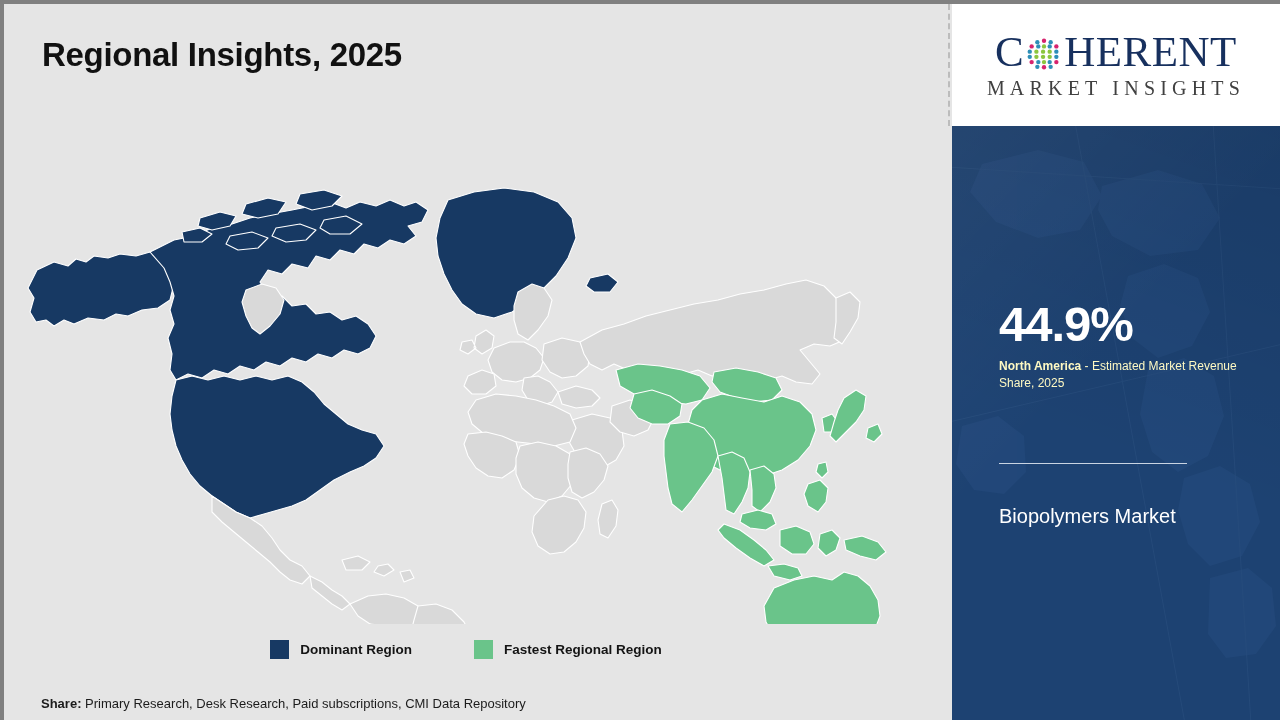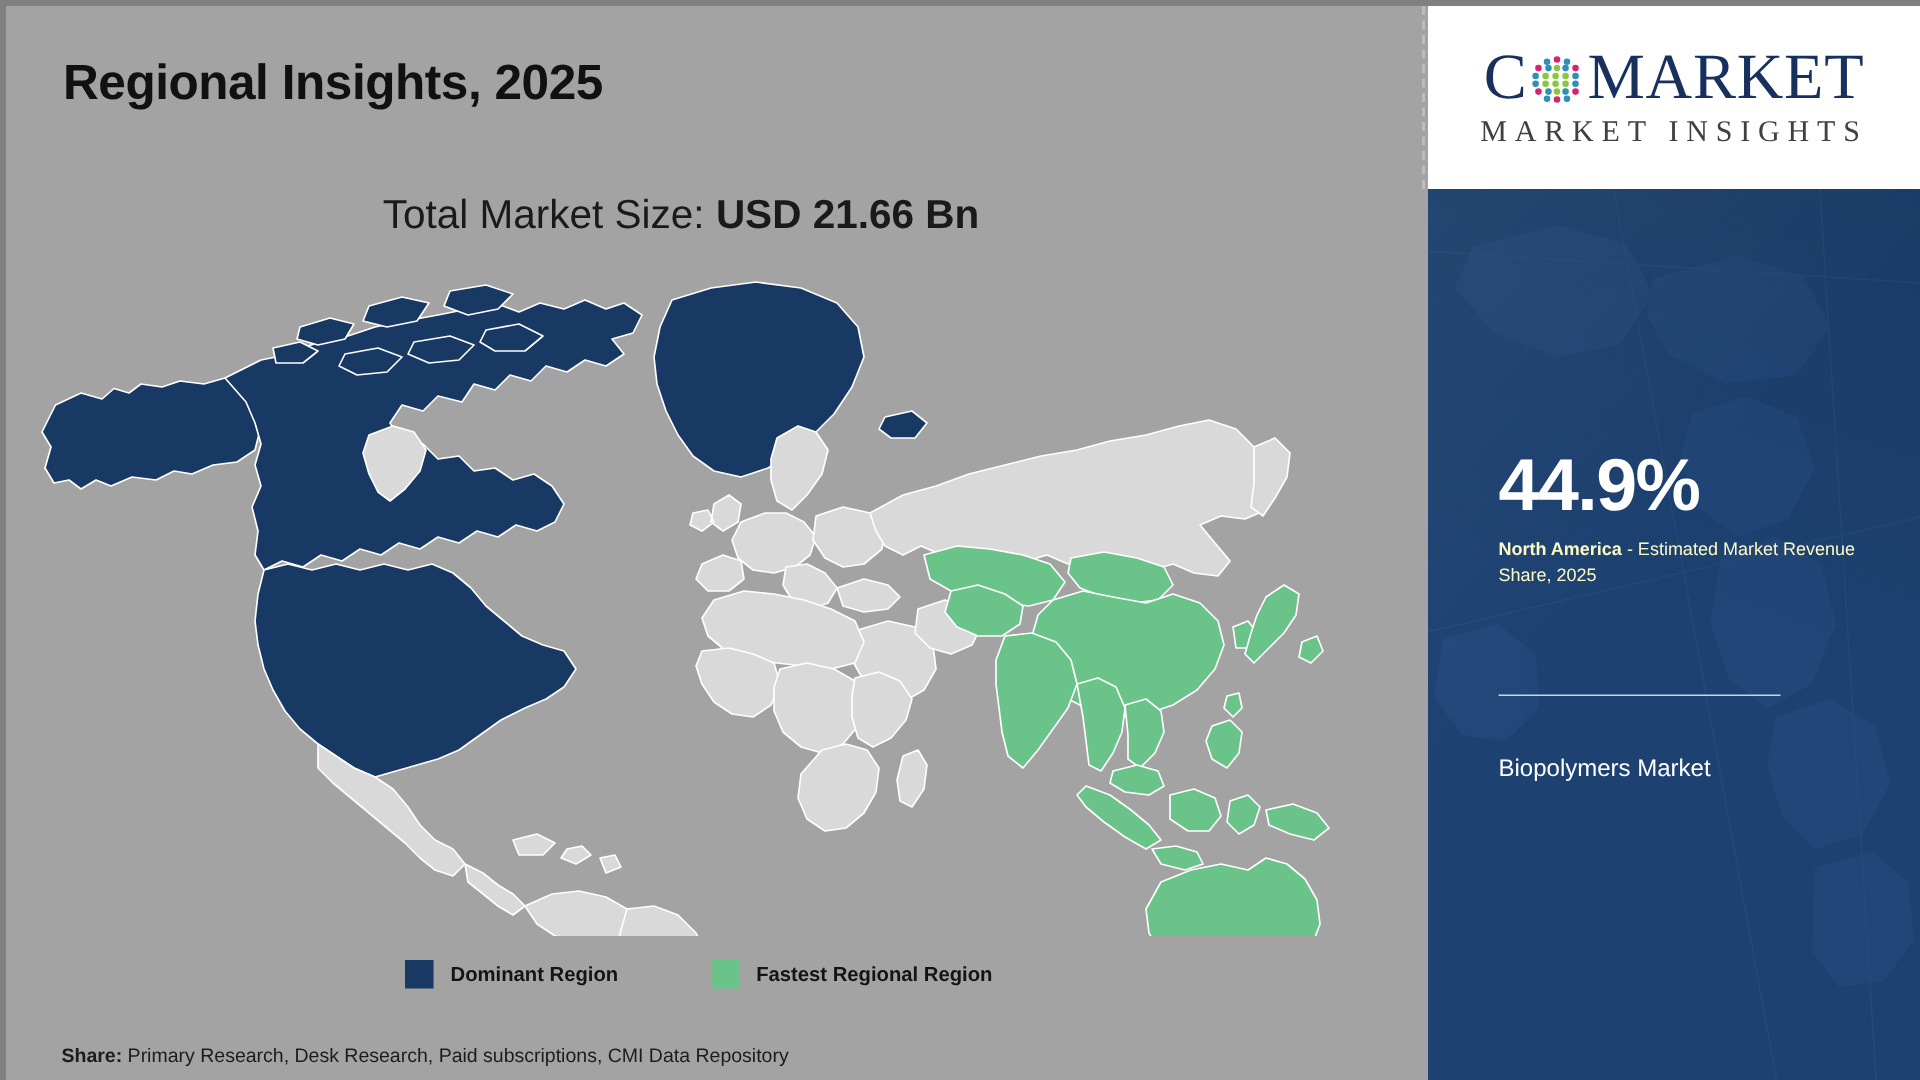--- a/index.html
+++ b/index.html
@@ -14,21 +14,21 @@
     position:relative;width:1280px;height:720px;
     box-sizing:border-box;
     border-top:4px solid #808080;
     border-left:4px solid #808080;
     background:#ffffff;
   }
 
   
   .left-pane{
     position:absolute;left:0;top:0;width:948px;height:716px;
-    background:#a3a3a3;
+    background:#e5e5e5;
   }
   .page-title{
     position:absolute;left:38px;top:32px;
     font-size:33px;font-weight:bold;color:#111111;
     letter-spacing:-0.3px;white-space:nowrap;
   }
   .market-size{
     position:absolute;left:0;top:124px;width:900px;
     text-align:center;
     font-size:27px;color:#1a1a1a;white-space:nowrap;
@@ -123,35 +123,32 @@
     position:absolute;left:47px;top:200px;width:248px;
     font-size:12px;color:#fef9c3;line-height:1.42;
   }
   .stat-desc .region-name{font-weight:bold;}
   .stat-rule{
     position:absolute;left:47px;top:305px;width:188px;height:1px;
     background:#c9d4e2;
   }
   .market-name{
     position:absolute;left:47px;top:344px;width:250px;
-    font-size:16px;color:#ffffff;line-height:1.42;font-weight:normal;
+    font-size:20px;color:#ffffff;line-height:1.42;font-weight:normal;
   }
 </style>
 </head>
 <body>
 
 <div id="root">
 
   <div class="left-pane">
 
     <div class="page-title">Regional Insights, 2025</div>
 
-    <div class="market-size">
-      <span class="ms-label">Total Market Size: </span><span class="ms-value">USD 21.66 Bn</span>
-    </div>
 
     <div class="map-wrap">
       <svg viewBox="0 0 880 440" xmlns="http://www.w3.org/2000/svg">
 
         <g>
 
           <path class="ln dom" d="M13 86 L30 78 L44 82 L52 75 L62 78 L70 72 L84 74 L96 70 L112 72 L126 68 L139 72 L147 84 L150 100 L146 116 L134 124 L118 126 L104 132 L92 130 L80 136 L64 134 L50 140 L40 136 L30 142 L22 136 L12 138 L6 128 L10 114 L4 104 L9 94 Z"></path>
 
           <path class="ln dom" d="M126 68 L150 56 L170 52 L188 44 L208 40 L226 34 L246 30 L268 26 L288 22 L306 18 L322 24 L336 18 L352 22 L366 16 L380 22 L392 18 L404 26 L398 38 L384 42 L392 52 L380 60 L366 56 L354 64 L340 60 L330 70 L316 66 L306 76 L292 72 L284 84 L268 80 L258 90 L244 86 L236 98 L244 110 L258 112 L268 122 L282 120 L292 130 L306 128 L318 136 L332 132 L344 140 L352 152 L346 164 L334 170 L320 166 L308 174 L294 170 L282 178 L268 174 L256 182 L242 178 L230 186 L216 182 L204 190 L190 186 L178 194 L164 190 L152 196 L146 186 L148 170 L144 154 L150 140 L146 126 L150 112 L146 98 L140 84 Z"></path>
 
@@ -280,21 +277,21 @@
               <circle cx="14" cy="28.5" r="2.3" fill="#2e8fb8"></circle>
               <circle cx="20" cy="28.5" r="2.3" fill="#8cc63f"></circle>
               <circle cx="26" cy="28.5" r="2.3" fill="#2e8fb8"></circle>
               <circle cx="33" cy="28.5" r="2.3" fill="#d6246e"></circle>
               <circle cx="13" cy="33.5" r="2.3" fill="#2e8fb8"></circle>
               <circle cx="20" cy="34" r="2.3" fill="#d6246e"></circle>
               <circle cx="27" cy="33.5" r="2.3" fill="#2e8fb8"></circle>
             </g>
           </svg>
         </span>
-        <span class="logo-rest">MARKET</span>
+        <span class="logo-rest">HERENT</span>
       </div>
       <div class="logo-bottom">MARKET INSIGHTS</div>
     </div>
   </div>
 
   <div class="blue-panel">
 
     <svg class="panel-watermark" viewBox="0 0 328 594" xmlns="http://www.w3.org/2000/svg" preserveAspectRatio="none">
       <g stroke="#4a6f9c" stroke-width="1" fill="none" opacity="0.35">
         <line x1="-20" y1="40" x2="348" y2="64"></line>

